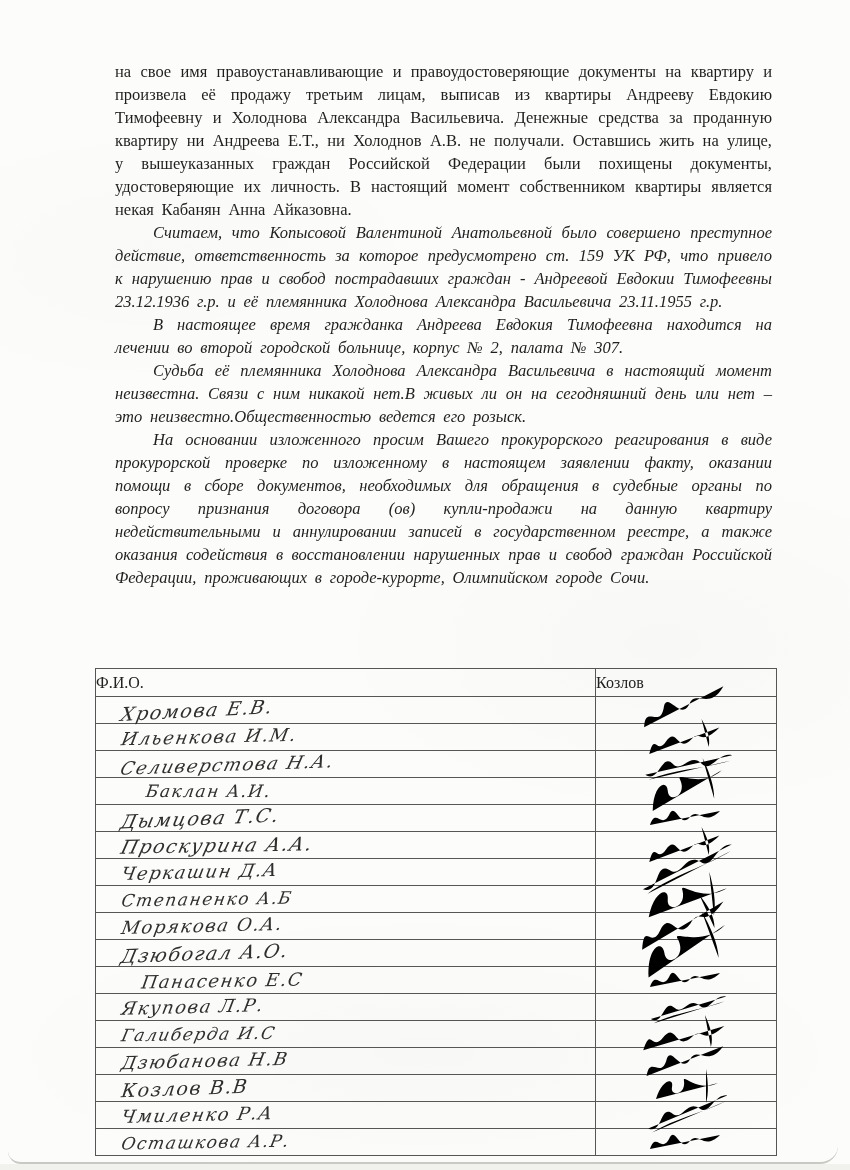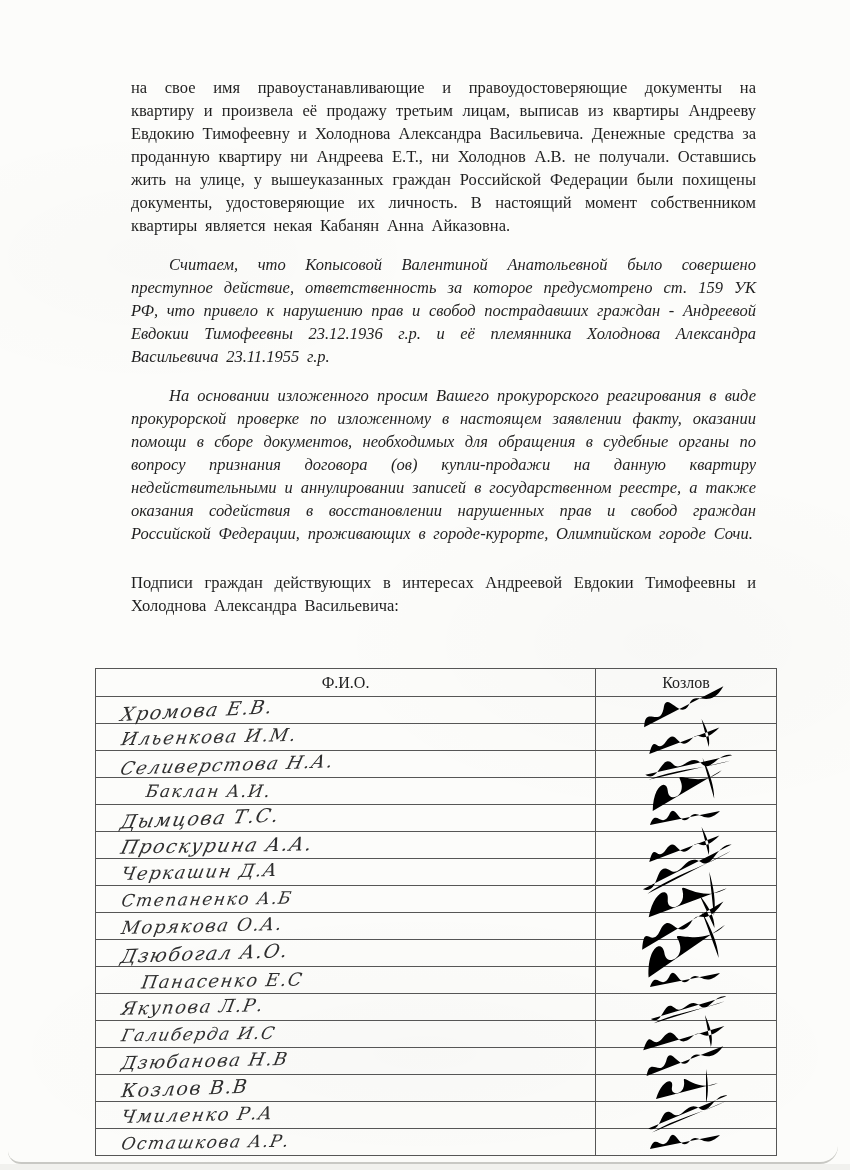--- a/index.html
+++ b/index.html
@@ -16,35 +16,35 @@
       radial-gradient(ellipse 500px 260px at 78% 55%, rgba(0,0,0,0.014), transparent 70%),
       radial-gradient(ellipse 600px 200px at 50% 90%, rgba(0,0,0,0.016), transparent 75%),
       #fcfcfa;
   }
   
   .doc-text {
     position:absolute; left:115px; top:60px; width:657px;
     font-size:16.5px; line-height:23px; color:#1f1f1f;
     text-align:justify; word-spacing:0.22em;
   }
-  .doc-text p { margin:16px; }
+  .doc-text p { margin:0; }
   .doc-text p.indent { text-indent:38px;font-style:italic; }
   .signatures-intro { margin-top:26px !important; }
 
   
   .sig-table {
     position:absolute; left:95px; top:668px; width:681px;
     border-collapse:collapse; table-layout:fixed;
   }
   .sig-table col.c-name { width:500px; }
   .sig-table col.c-sign { width:181px; }
   .sig-table th, .sig-table td { border:1px solid #565656; padding:0; }
   .sig-table th {
     font-weight:normal; font-size:16px; color:#222;
-    height:27px; text-align:center; background:transparent;
+    height:27px; text-align:left; background:transparent;
   }
   .sig-table tbody td { height:22px; }
   .name-cell { padding-left:26px !important; overflow:visible; }
   .hw {
     display:inline-block; white-space:nowrap;
     font-family:"DejaVu Serif", serif; font-style:italic;
     font-size:18px; letter-spacing:1.5px; color:#2f2f2f;
     transform:skewX(-12deg) rotate(-1.5deg) translateY(-1px);
   }
   
@@ -100,22 +100,23 @@
         <path d="M10 24 C16 4 28 2 26 12 C24 22 40 20 38 6 C36 -2 52 18 72 8 M60 -6 C62 6 63 18 60 28"></path>
       </g>
   </defs>
 </svg>
 
 <div class="page">
 
   <div class="doc-text">
     <p>на свое имя правоустанавливающие и правоудостоверяющие документы на квартиру и произвела её продажу третьим лицам, выписав из квартиры Андрееву Евдокию Тимофеевну и Холоднова Александра Васильевича. Денежные средства за проданную квартиру ни Андреева Е.Т., ни Холоднов А.В. не получали. Оставшись жить на улице, у вышеуказанных граждан Российской Федерации были похищены документы, удостоверяющие их личность. В настоящий момент собственником квартиры является некая Кабанян Анна Айказовна.</p>
     <p class="indent">Считаем, что Копысовой Валентиной Анатольевной было совершено преступное действие, ответственность за которое предусмотрено ст. 159 УК РФ, что привело к нарушению прав и свобод пострадавших граждан - Андреевой Евдокии Тимофеевны 23.12.1936 г.р. и её племянника Холоднова Александра Васильевича 23.11.1955 г.р.</p>
+    <p class="indent">В настоящее время гражданка Андреева Евдокия Тимофеевна находится на лечении во второй городской больнице, корпус № 2, палата № 307.</p>
+    <p class="indent">Судьба её племянника Холоднова Александра Васильевича в настоящий момент неизвестна. Связи с ним никакой нет.В живых ли он на сегодняшний день или нет – это неизвестно.Общественностью ведется его розыск.</p>
     <p class="indent">На основании изложенного просим Вашего прокурорского реагирования в виде прокурорской проверке по изложенному в настоящем заявлении факту, оказании помощи в сборе документов, необходимых для обращения в судебные органы по вопросу признания договора (ов) купли-продажи на данную квартиру недействительными и аннулировании записей в государственном реестре, а также оказания содействия в восстановлении нарушенных прав и свобод граждан Российской Федерации, проживающих в городе-курорте, Олимпийском городе Сочи.</p>
-    <p class="signatures-intro">Подписи граждан действующих в интересах Андреевой Евдокии Тимофеевны и Холоднова Александра Васильевича:</p>
   </div>
 
   <table class="sig-table">
     <colgroup>
         <col class="c-name">
         <col class="c-sign">
       </colgroup>
     <thead>
       <tr>
         <th>Ф.И.О.</th>

